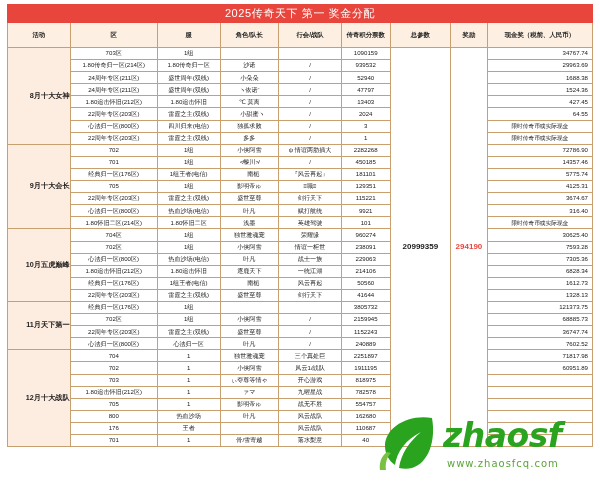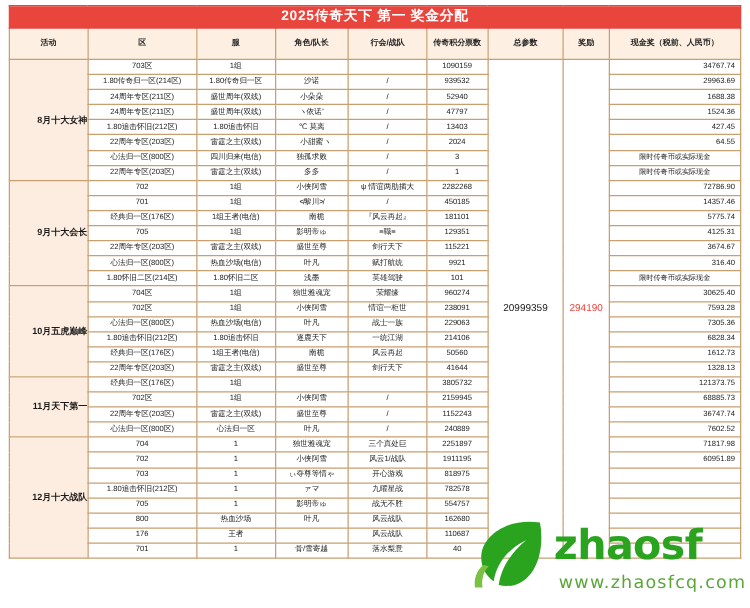--- a/index.html
+++ b/index.html
@@ -25,21 +25,21 @@
     color:#1a1a1a;
     padding:0;
     height:11.1px;
     overflow:hidden;
     white-space:nowrap;
   }
   .title-row td{
     background:#e8453c;
     color:#ffffff;
     font-size:11px;
-    font-weight:bold;
+    font-weight:normal;
     height:17px;
     letter-spacing:.6px;
     border:1px solid #e8453c;
   }
   .hdr td{
     background:#fdf0e2;
     font-size:6.4px;
     font-weight:bold;
     height:24px;
     color:#222;
@@ -52,42 +52,42 @@
     font-weight:bold;
     color:#1a1a1a;
     white-space:normal;
     line-height:1.2;
     text-align:right;
   }
   .cash{text-align:right;padding-right:4px;}
   .limit{font-size:5.7px;}
   .total,.prize{
     font-size:8px;
-    font-weight:normal;
+    font-weight:bold;
     background:#ffffff;
   }
   .prize{color:#e8453c;}
   .empty{color:#555;}
   
   .logo{
     position:absolute;
     right:8px;bottom:8px;
     width:215px;height:74px;
     pointer-events:none;
   }
   .logo .leaf{position:absolute;left:0;top:4px;}
   .logo .txt{
     position:absolute;left:66px;top:8px;
-    font-size:33px;font-weight:bold;
+    font-size:33px;font-weight:bold;font-style:italic;
     color:#2aa31f;letter-spacing:-.5px;
     font-family:"DejaVu Sans",sans-serif;
   }
   .logo .sub{
     position:absolute;left:70px;top:50px;
-    font-size:14px;color:#5aa637;letter-spacing:1px;
+    font-size:10px;color:#5aa637;letter-spacing:1px;
     font-family:"DejaVu Sans",sans-serif;
   }
 </style>
 </head>
 <body>
 
 <div class="page">
   <table>
     <colgroup>
       <col style="width:62px">

